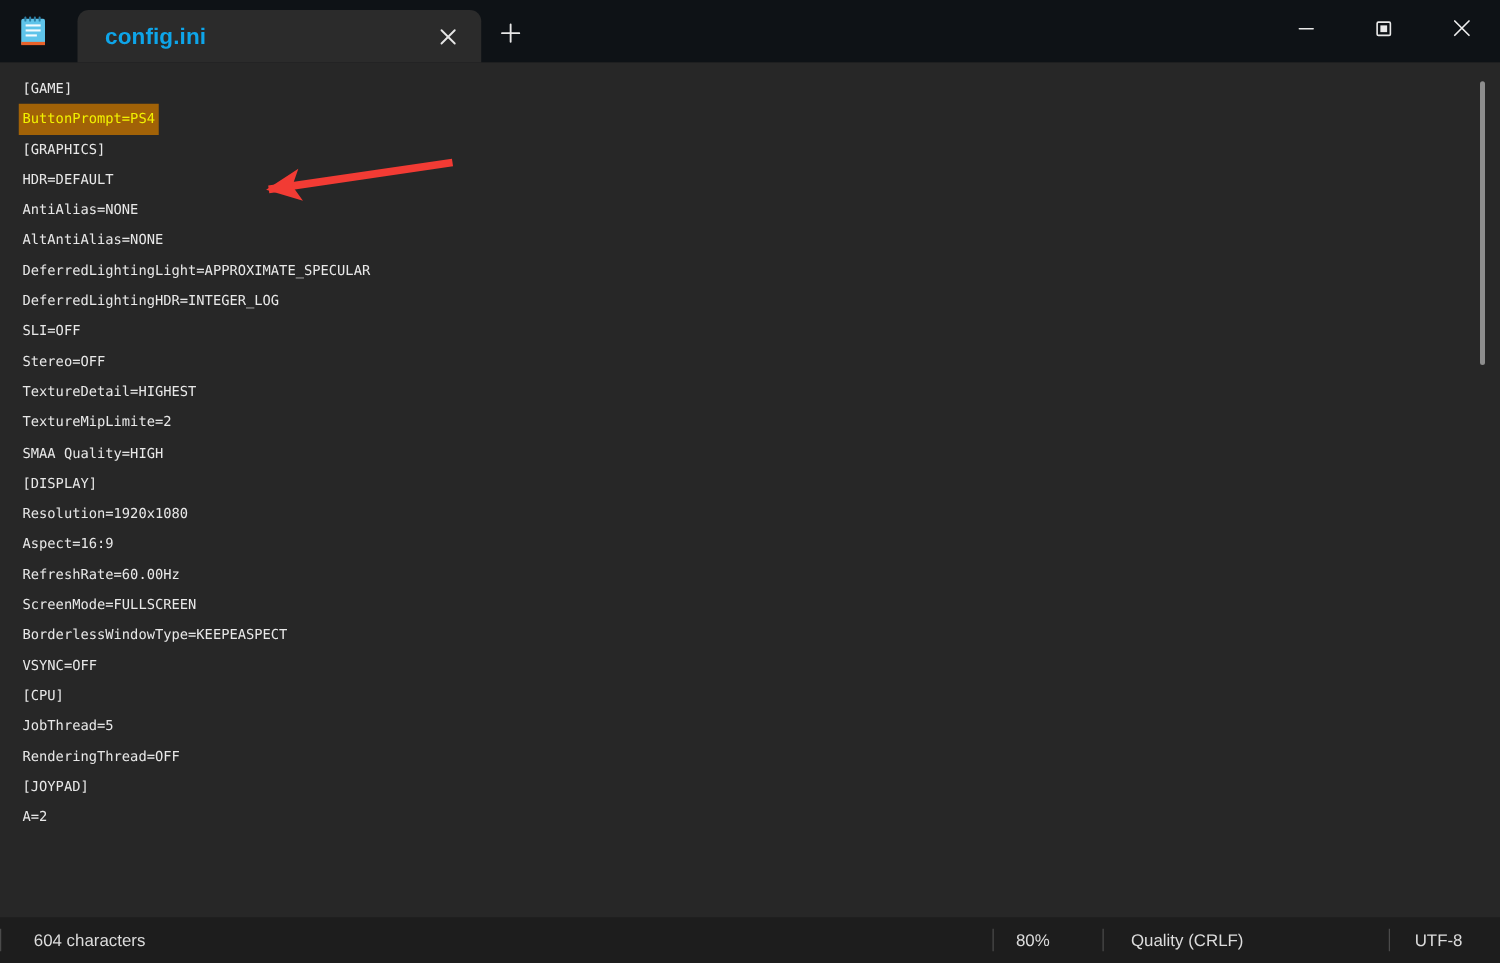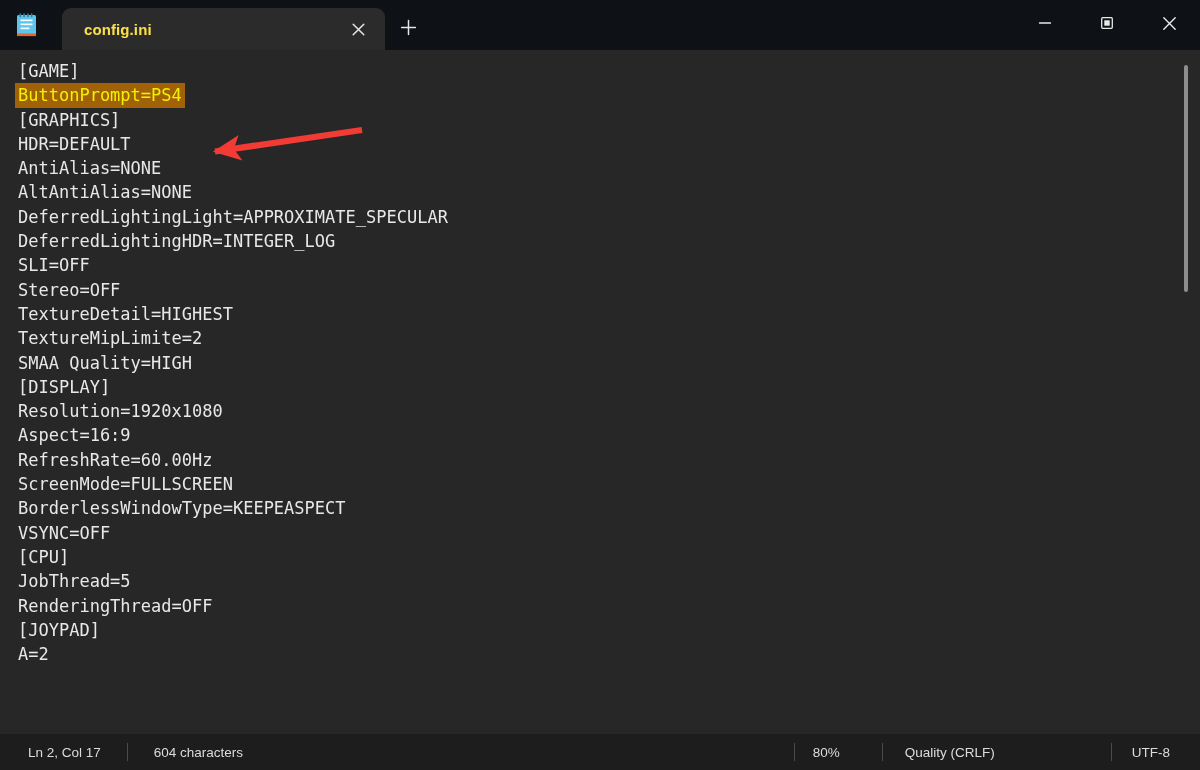--- a/index.html
+++ b/index.html
@@ -52,22 +52,22 @@
     width: 323px;
     height: 42px;
     background: #2b2b2b;
     border-radius: 9px 9px 0 0;
     display: flex;
     align-items: center;
     box-sizing: border-box;
     padding: 0 0 0 22px;
   }
   .tab-title {
-    color: #fde047;
-    font-size: 15px;
+    color: #0ea5e9;
+    font-size: 18px;
     font-weight: 700;
     letter-spacing: .1px;
     white-space: nowrap;
   }
   .tab-close {
     position: absolute;
     right: 14px;
     top: 50%;
     transform: translateY(-50%);
     width: 26px;
@@ -138,21 +138,21 @@
     flex: 1 1 auto;
     background: #272727;
     overflow: hidden;
   }
   .code {
     position: absolute;
     left: 18px;
     top: 9px;
     right: 26px;
     font-family: "DejaVu Sans Mono", "Liberation Mono", monospace;
-    font-size: 17px;
+    font-size: 11px;
     line-height: 24.3px;
     color: #e8e8e8;
     white-space: pre;
   }
   .code .line { height: 24.3px; }
   .code .line.hl {
     background: #a16207;
     color: #f2f200;
     display: inline-block;
     padding: 0 3px;
@@ -274,21 +274,20 @@
 
 
   <div class="editor">
     <div class="code" id="code-lines"><div class="line">[GAME]</div><div class="line"><span class="line hl">ButtonPrompt=PS4</span></div><div class="line">[GRAPHICS]</div><div class="line">HDR=DEFAULT</div><div class="line">AntiAlias=NONE</div><div class="line">AltAntiAlias=NONE</div><div class="line">DeferredLightingLight=APPROXIMATE_SPECULAR</div><div class="line">DeferredLightingHDR=INTEGER_LOG</div><div class="line">SLI=OFF</div><div class="line">Stereo=OFF</div><div class="line">TextureDetail=HIGHEST</div><div class="line">TextureMipLimite=2</div><div class="line">SMAA Quality=HIGH</div><div class="line">[DISPLAY]</div><div class="line">Resolution=1920x1080</div><div class="line">Aspect=16:9</div><div class="line">RefreshRate=60.00Hz</div><div class="line">ScreenMode=FULLSCREEN</div><div class="line">BorderlessWindowType=KEEPEASPECT</div><div class="line">VSYNC=OFF</div><div class="line">[CPU]</div><div class="line">JobThread=5</div><div class="line">RenderingThread=OFF</div><div class="line">[JOYPAD]</div><div class="line">A=2</div></div>
     <div class="scrollbar-track">
       <div class="scrollbar-thumb"></div>
     </div>
   </div>
 
   <div class="statusbar">
-    <div class="status-cell" style="padding-left:28px;padding-right:26px;">Ln 2, Col 17</div>
     <div class="sep"></div>
     <div class="status-cell" style="padding-left:26px;">604 characters</div>
     <div style="flex:1 1 auto;"></div>
     <div class="sep"></div>
     <div class="status-cell" style="padding-left:18px;padding-right:18px;width:51px;">80%</div>
     <div class="sep"></div>
     <div class="status-cell" style="padding-left:22px;padding-right:22px;width:184px;">Quality (CRLF)</div>
     <div class="sep"></div>
     <div class="status-cell" style="padding-left:20px;padding-right:30px;">UTF-8</div>
   </div>

